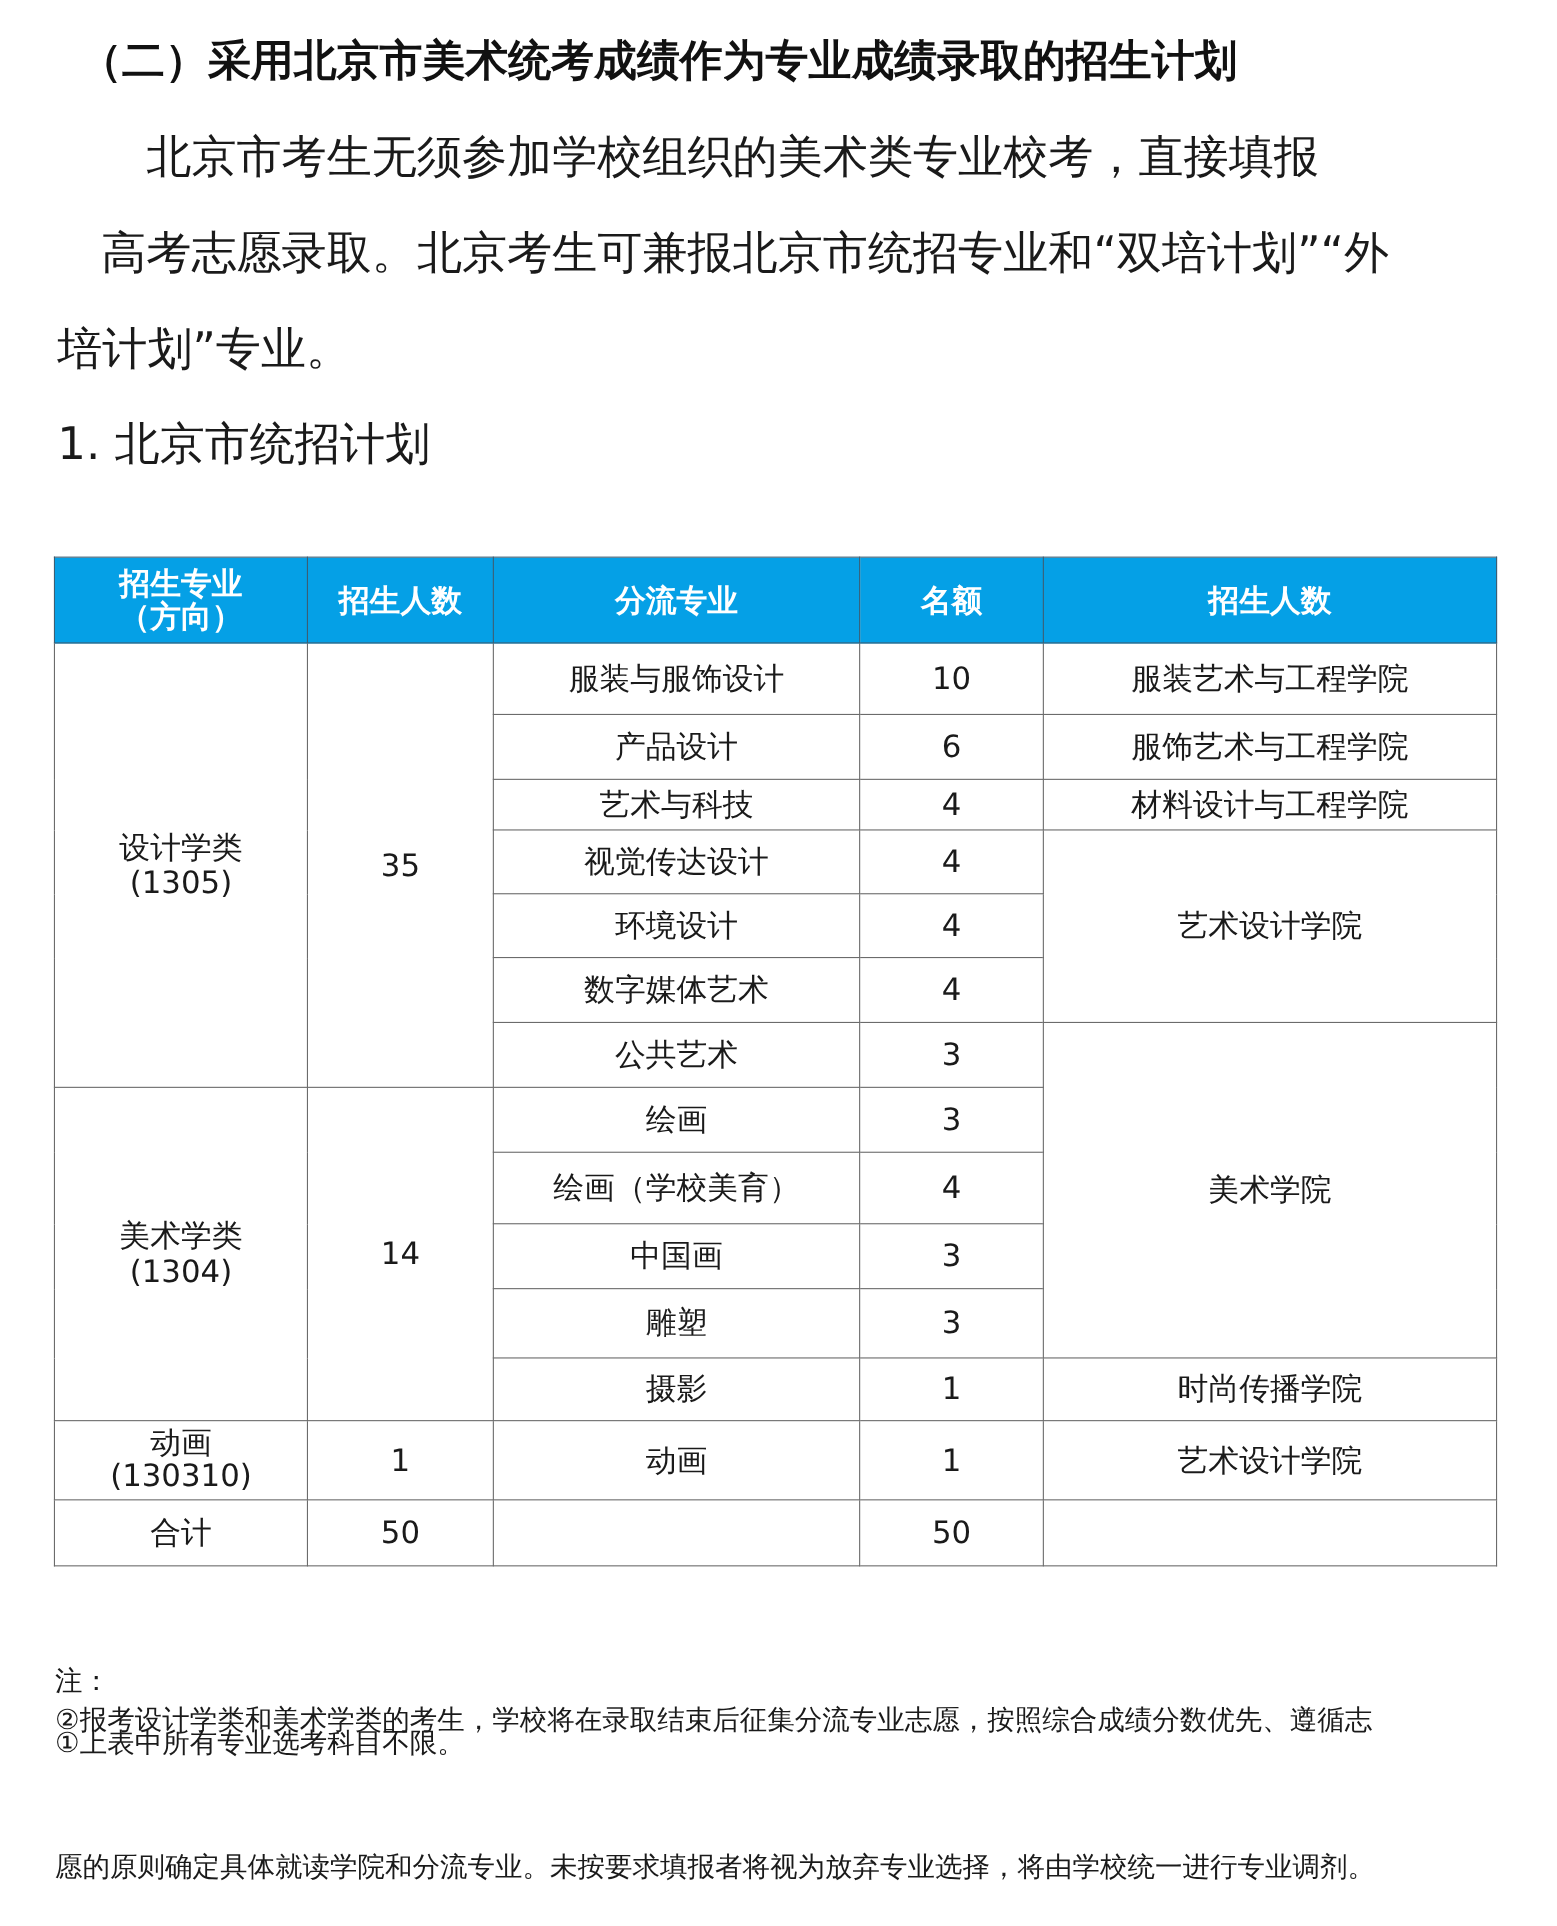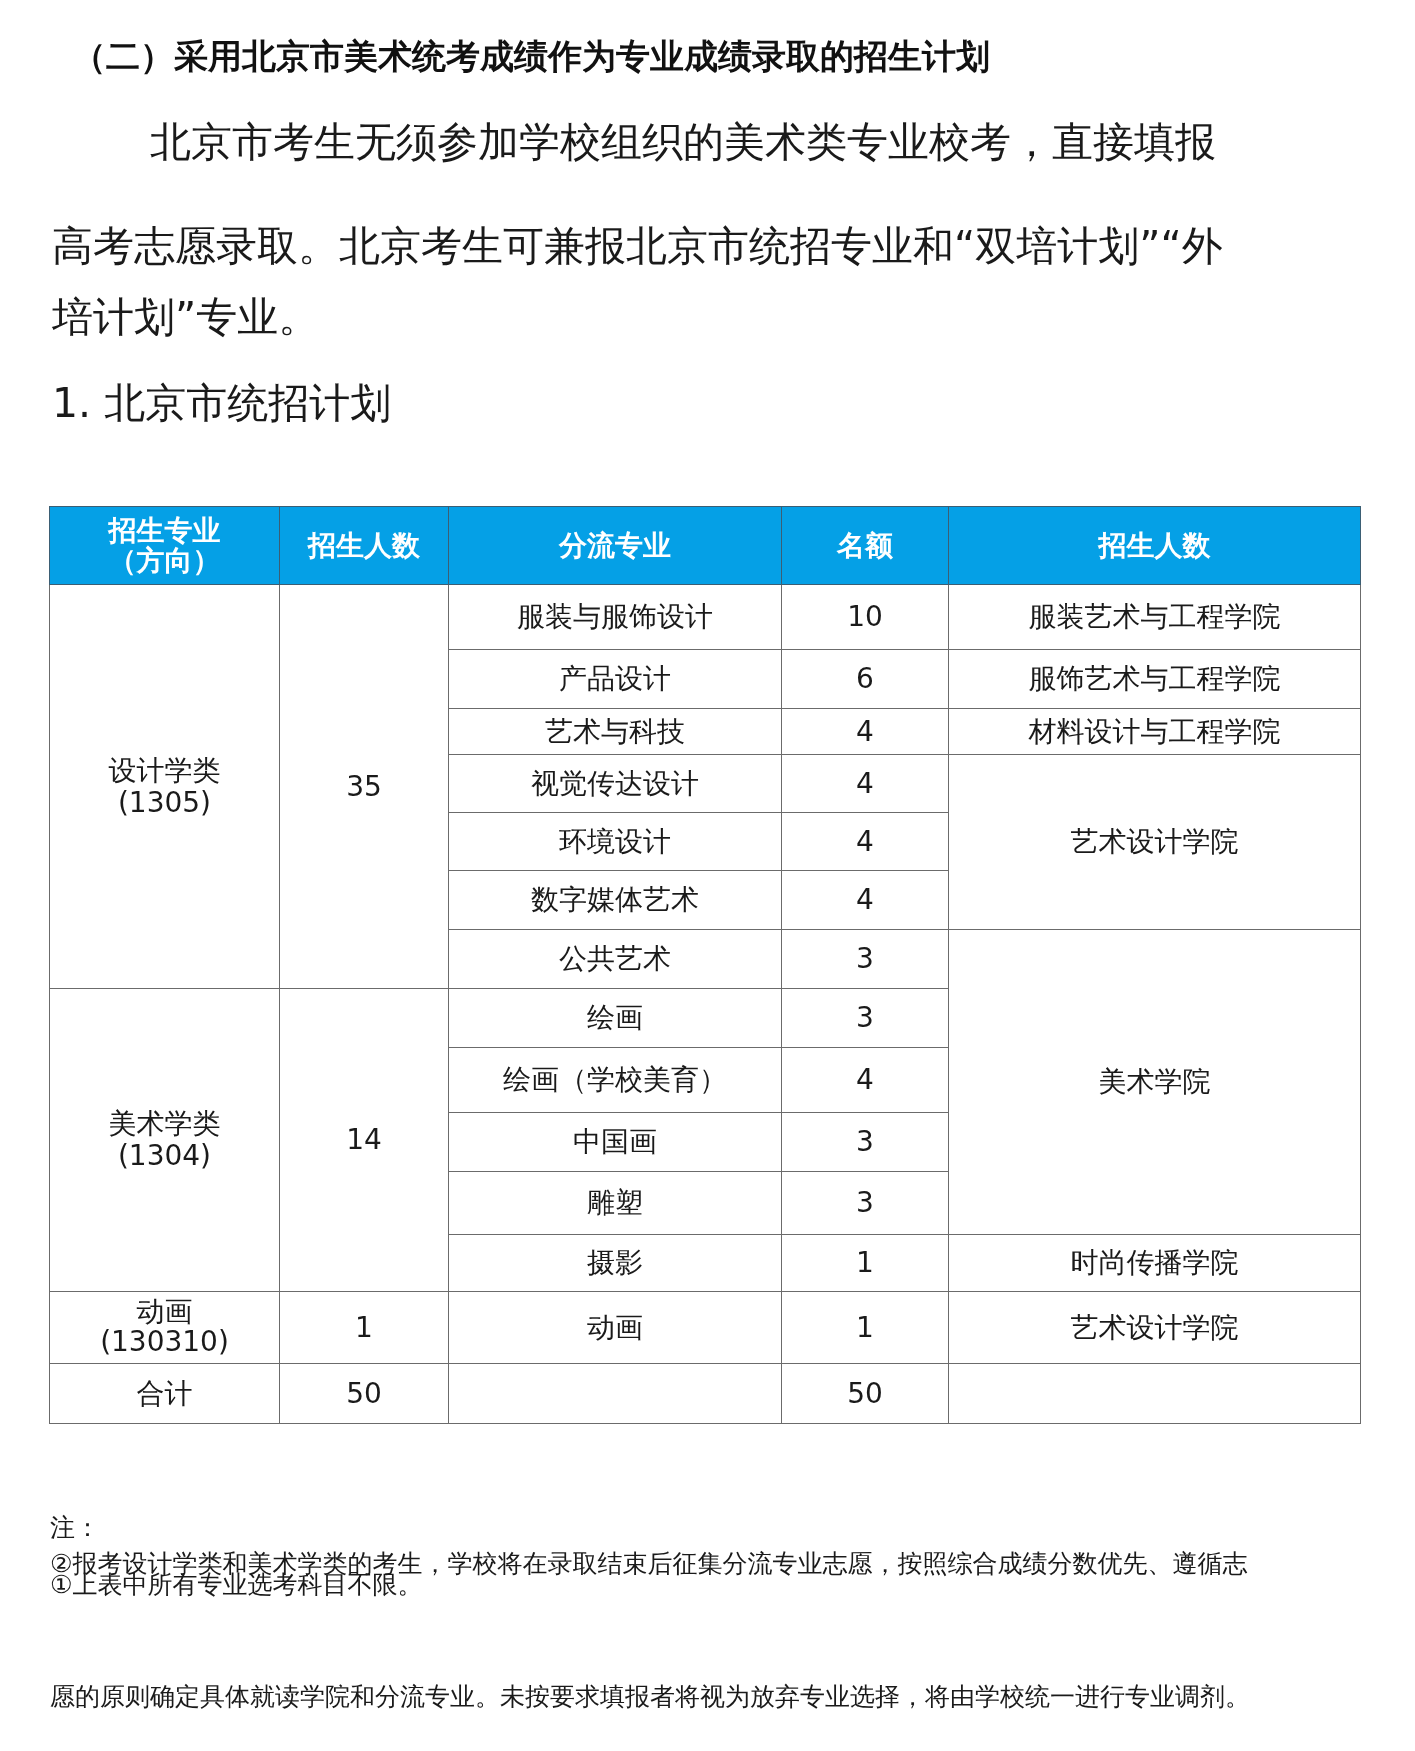--- a/index.html
+++ b/index.html
@@ -4,27 +4,27 @@
   <style>
     html, body { margin: 0; padding: 0; background: #ffffff; }
     body {
       width: 1415px; height: 1751px; position: relative; overflow: hidden;
       font-family: "DejaVu Sans", "Liberation Sans", sans-serif;
       color: #1a1a1a;
     }
     .abs { position: absolute; white-space: nowrap; }
     .title {
       left: 72px; top: 30px; height: 52px; line-height: 52px;
-      font-size: 34px; font-weight: bold; color: #111;
+      font-size: 39px; font-weight: bold; color: #111;
     }
     .para {
       font-size: 41px; line-height: 50px; color: #1a1a1a; left: 52px;
     }
-    .p1 { top: 117px; left: 150px; }
-    .p2 { top: 221px; }
+    .p1 { top: 117px; left: 133px; }
+    .p2 { top: 205px; margin-left: 40px; }
     .p3 { top: 292px; }
     .sub { top: 378px; font-size: 41px; line-height: 50px; left: 52px; }
 
     table.plan {
       position: absolute; left: 49px; top: 506px;
       width: 1311px; border-collapse: collapse; table-layout: fixed;
     }
     table.plan td, table.plan th {
       border: 1.5px solid #6b6b6b; text-align: center; vertical-align: middle;
       padding: 0; font-size: 28px; line-height: 32px; color: #1a1a1a;

